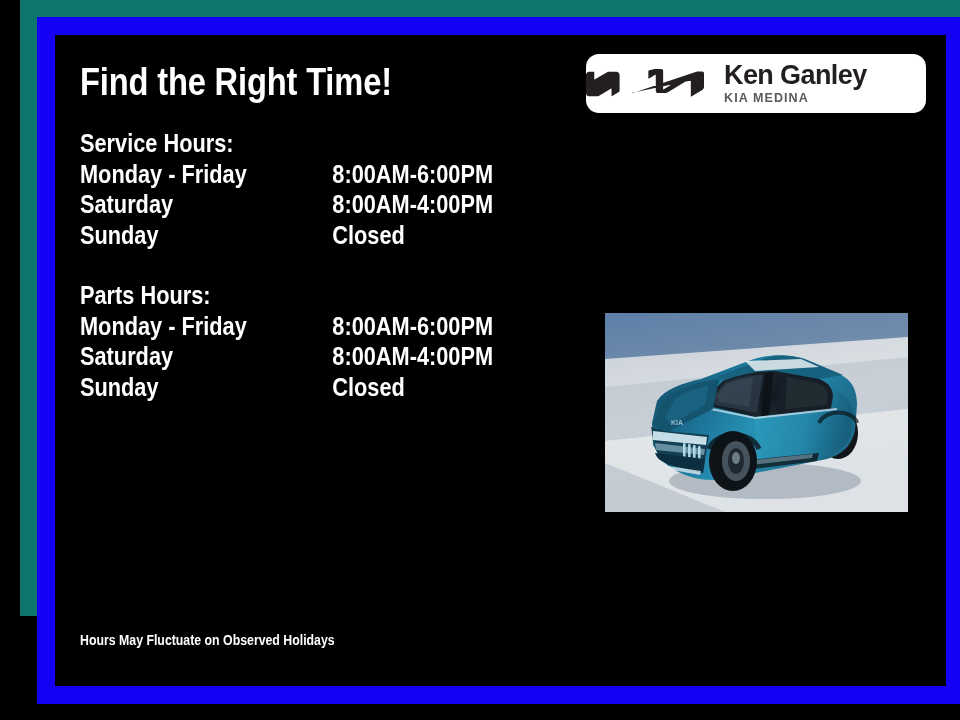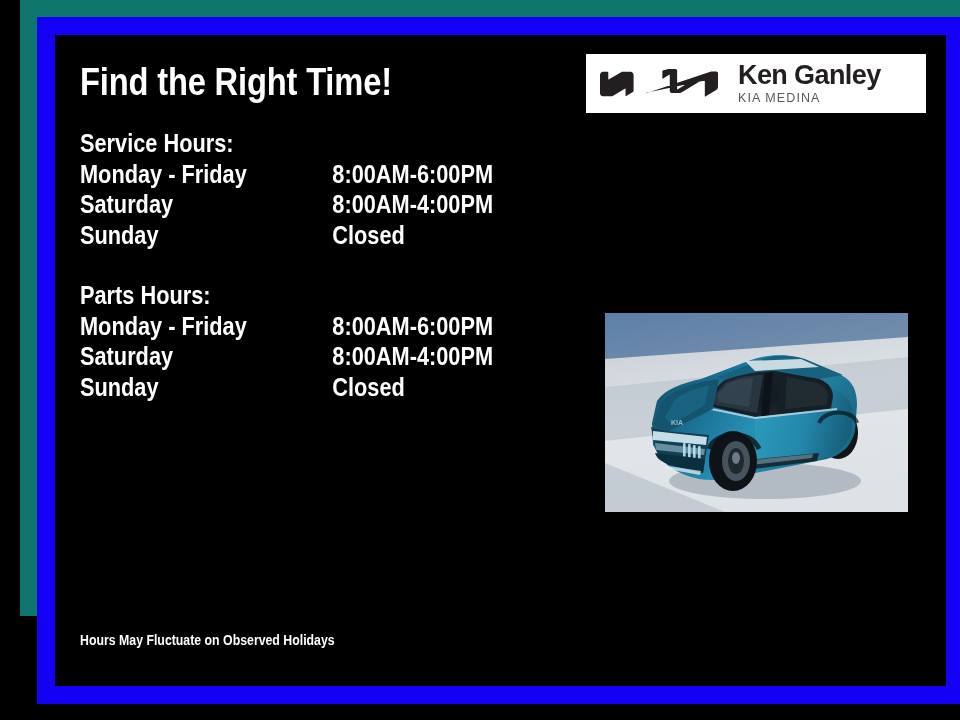--- a/index.html
+++ b/index.html
@@ -119,21 +119,21 @@
   .logo-banner {
     position: absolute;
     left: 566px;
     top: 54px;
     width: 340px;
     height: 59px;
     background: #ffffff;
     display: flex;
     align-items: center;
     box-sizing: border-box;
-    padding-left: 14px;
+    border-radius: 13px;
   }
   .kia-mark {
     width: 118px;
     height: 30px;
     flex: 0 0 auto;
     display: block;
   }
   .dealer-names {
     margin-left: 20px;
     display: flex;
@@ -149,20 +149,21 @@
     letter-spacing: -0.6px;
     white-space: nowrap;
   }
   .dealer-sub {
     color: #58595b;
     font-size: 12.5px;
     line-height: 15px;
     letter-spacing: 1.1px;
     margin-top: 2px;
     white-space: nowrap;
+    font-weight: bold;
   }
 
   
   .vehicle-photo {
     position: absolute;
     left: 585px;
     top: 313px;
     width: 303px;
     height: 199px;
     overflow: hidden;

